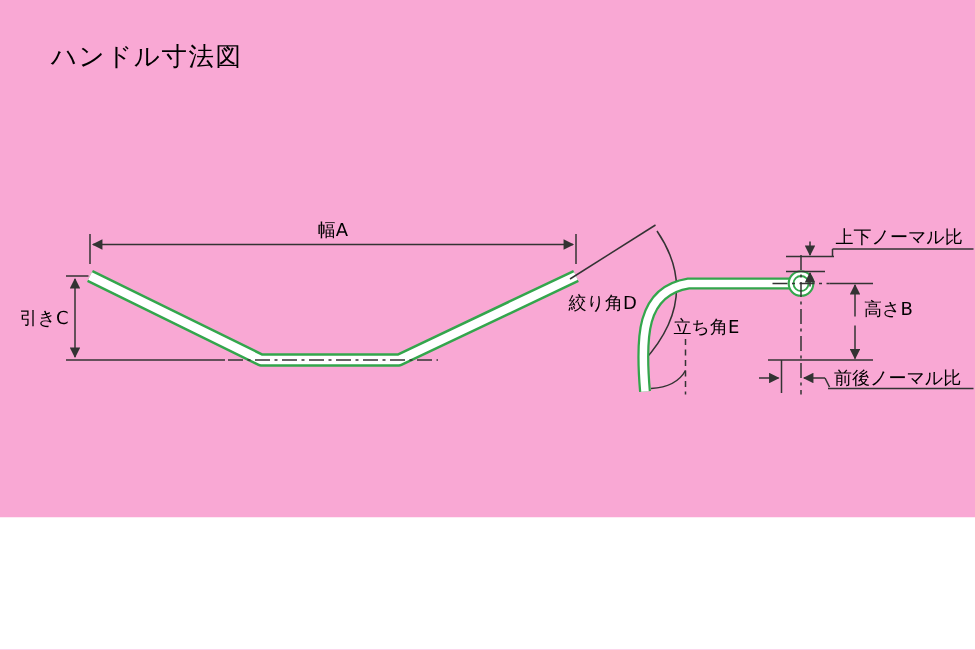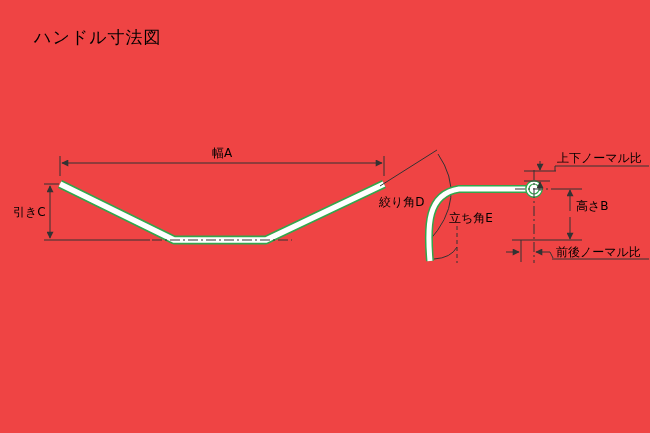--- a/index.html
+++ b/index.html
@@ -1,20 +1,20 @@
 <!DOCTYPE html>
 <html><head>
 <meta charset="utf-8">
 <style>
   html, body { margin: 0; padding: 0; background: #fff; }
   #app {
     position: relative;
     width: 650px;
-    height: 433px;
-    background: #ef4444;
+    height: 345px;
+    background: #f9a8d4;
     overflow: hidden;
     font-family: "DejaVu Sans", sans-serif;
   }
   #page-title {
     position: absolute;
     left: 34px;
     top: 26px;
     font-size: 17px;
     color: #000;
     letter-spacing: 1px;

